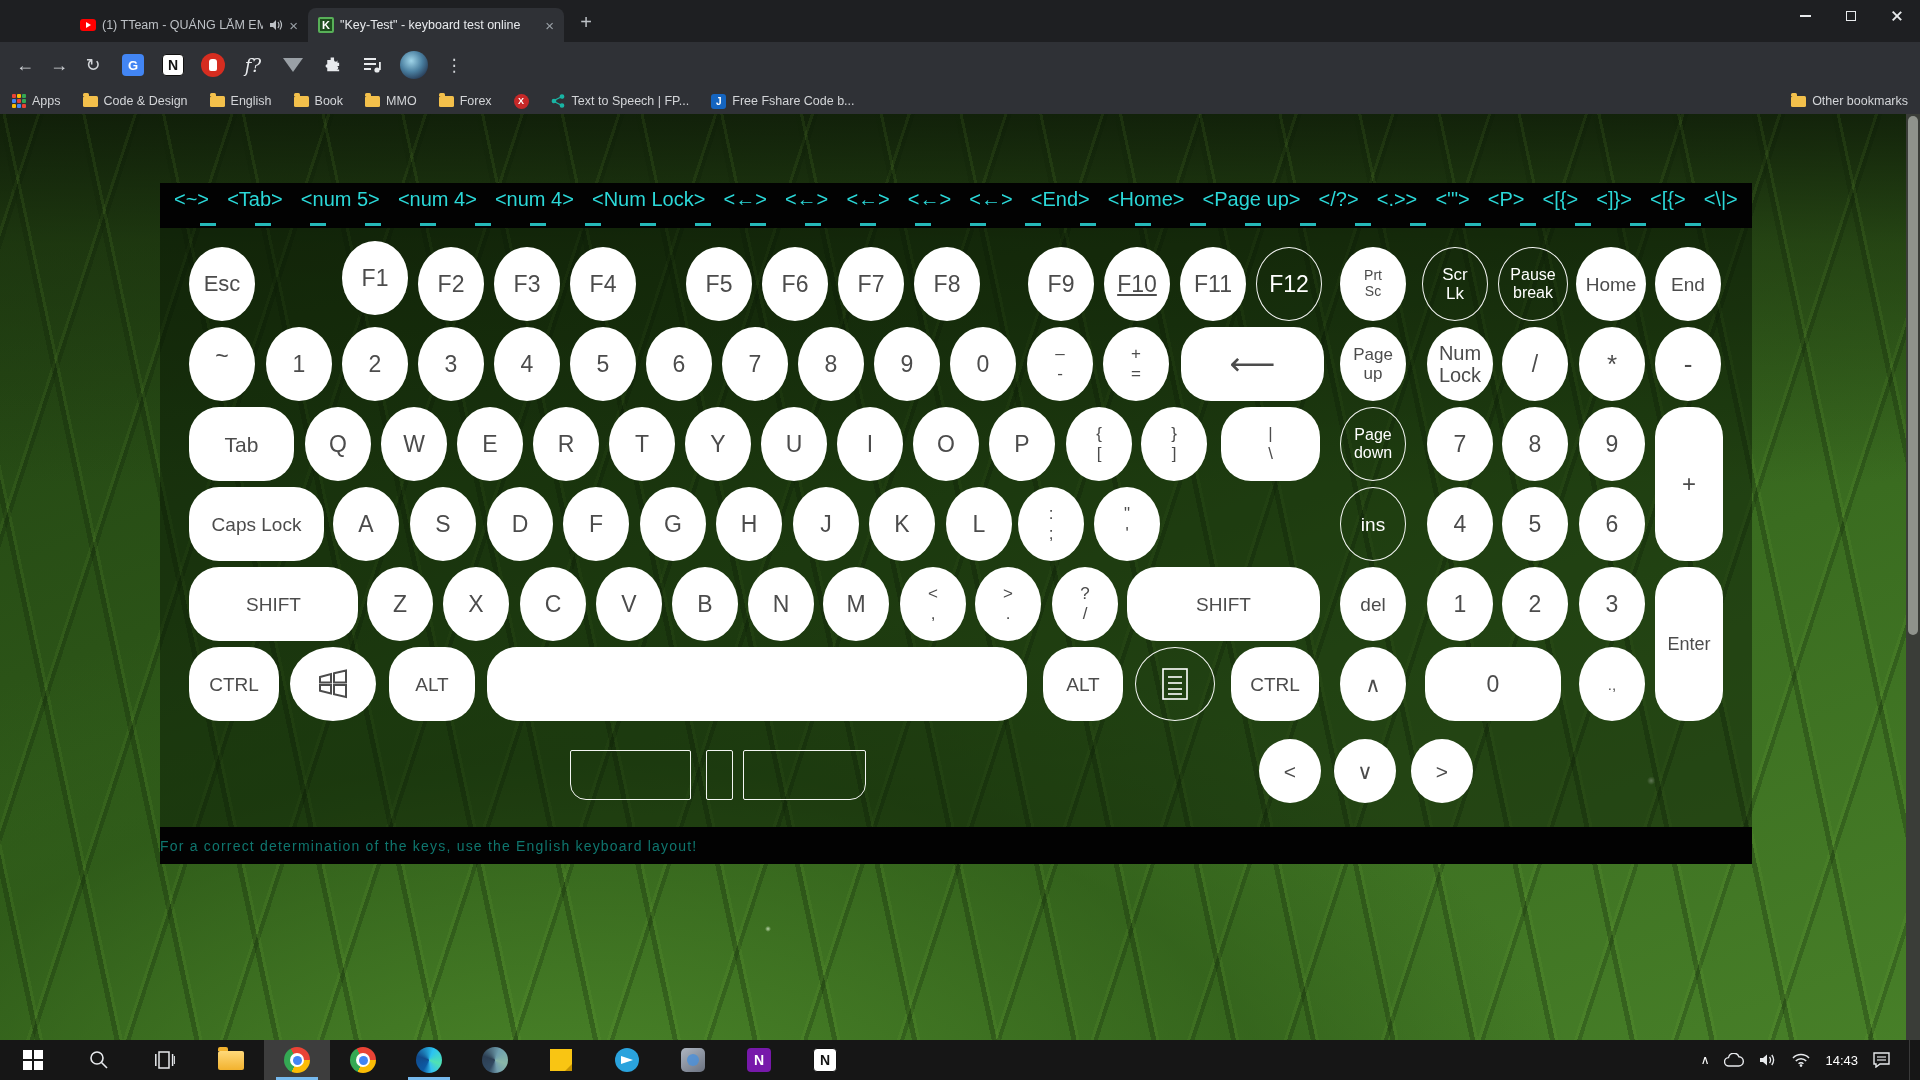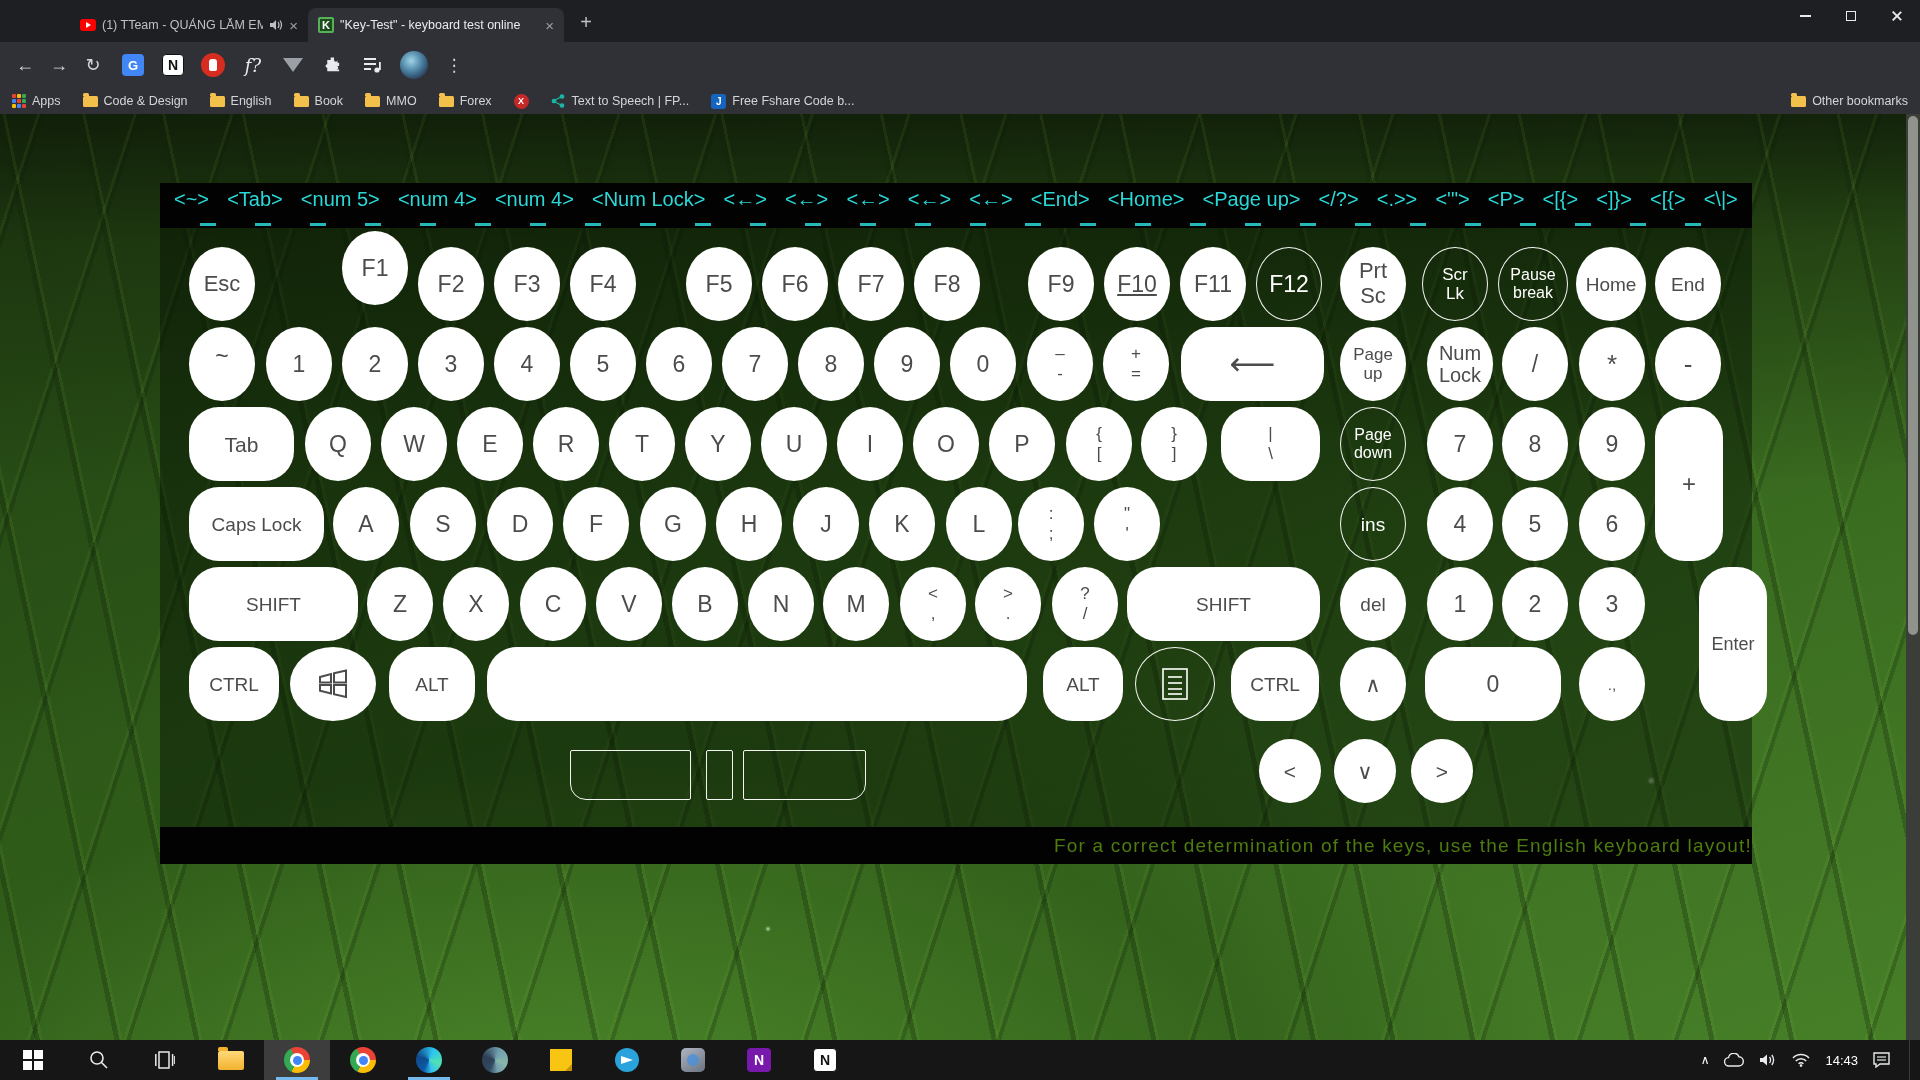--- a/index.html
+++ b/index.html
@@ -72,21 +72,21 @@
   .kb-top{position:absolute;left:0;top:0;width:100%;height:45px;background:#020202;}
   .history{position:absolute;left:0;top:5px;width:100%;display:flex;justify-content:space-between;padding:0 14px;color:#2bd8d8;font-size:20px;white-space:nowrap;}
   .history-clip{position:absolute;left:40px;right:40px;bottom:2px;height:3px;background:repeating-linear-gradient(90deg, rgba(43,216,216,.85) 0 16px, transparent 16px 55px);}
   .kb-keys{position:absolute;inset:0;}
   .key{position:absolute;background:#fff;color:#4c4c4c;display:flex;flex-direction:column;align-items:center;justify-content:center;font-size:23px;line-height:1;text-align:center;}
   .key.ell{border-radius:50%;}
   .key.rect{border-radius:30px;}
   .key.outline{background:transparent;border:1.5px solid rgba(255,255,255,.95);color:#fff;}
   .key .ln{display:block;line-height:1.12;}
   .key .kt,.key .kb2{display:block;font-size:17px;line-height:1.15;}
-  .kb-bottom{position:absolute;left:0;top:644px;width:100%;height:37px;background:#020202;display:flex;align-items:center;justify-content:flex-end;color:#4d7c0f;font-size:19px;letter-spacing:1.2px;}
+  .kb-bottom{position:absolute;left:0;top:644px;width:100%;height:37px;background:#020202;display:flex;align-items:center;justify-content:flex-start;color:#0f766e;font-size:14px;letter-spacing:1.2px;}
   .scrollbar{position:absolute;right:0;top:0;width:14px;height:100%;background:#3a3d38;cursor:pointer;}
   .scrollbar .thumb{position:absolute;left:2px;right:2px;top:2px;height:56%;background:#8f938c;border-radius:5px;}
 
   
   .taskbar{height:40px;background:#161616;display:flex;align-items:center;flex:0 0 auto;position:relative;}
   .tb-slot{width:66px;height:40px;display:flex;align-items:center;justify-content:center;position:relative;cursor:pointer;flex:0 0 auto;}
   .tb-slot.active{background:#3d3d3d;}
   .tb-underline{position:absolute;bottom:0;left:12px;right:12px;height:3px;background:#76b9ed;}
   .ic-chrome{width:26px;height:26px;border-radius:50%;background:conic-gradient(from -30deg,#ea4335 0 120deg,#fbbc05 120deg 235deg,#34a853 235deg 360deg);position:relative;}
   .ic-chrome::after{content:"";position:absolute;left:6px;top:6px;width:14px;height:14px;border-radius:50%;background:#fff;}
@@ -272,33 +272,33 @@
             <span>&lt;P&gt;</span>
             <span>&lt;[{&gt;</span>
             <span>&lt;]}&gt;</span>
             <span>&lt;[{&gt;</span>
             <span>&lt;\|&gt;</span>
           </div>
         <div class="history-clip"></div>
       </div>
       <div class="kb-keys">
           <div class="key ell" style="left: 29px; top: 64px; width: 66px; height: 74px; font-size: 22px;">Esc</div>
-          <div class="key ell" style="left: 182px; top: 48px; width: 66px; height: 74px;">F1</div>
+          <div class="key ell" style="left: 182px; top: 58px; width: 66px; height: 74px;">F1</div>
           <div class="key ell" style="left: 258px; top: 64px; width: 66px; height: 74px;">F2</div>
           <div class="key ell" style="left: 334px; top: 64px; width: 66px; height: 74px;">F3</div>
           <div class="key ell" style="left: 410px; top: 64px; width: 66px; height: 74px;">F4</div>
           <div class="key ell" style="left: 526px; top: 64px; width: 66px; height: 74px;">F5</div>
           <div class="key ell" style="left: 602px; top: 64px; width: 66px; height: 74px;">F6</div>
           <div class="key ell" style="left: 678px; top: 64px; width: 66px; height: 74px;">F7</div>
           <div class="key ell" style="left: 754px; top: 64px; width: 66px; height: 74px;">F8</div>
           <div class="key ell" style="left: 868px; top: 64px; width: 66px; height: 74px;">F9</div>
           <div class="key ell" style="left: 944px; top: 64px; width: 66px; height: 74px; text-decoration: underline;">F10</div>
           <div class="key ell" style="left: 1020px; top: 64px; width: 66px; height: 74px;">F11</div>
           <div class="key ell outline" style="left: 1096px; top: 64px; width: 66px; height: 74px;">F12</div>
-          <div class="key ell" style="left: 1180px; top: 64px; width: 66px; height: 74px; font-size: 22px;">
+          <div class="key ell" style="left: 1180px; top: 64px; width: 66px; height: 74px; font-size: 14px;">
             <span class="ln">Prt</span>
             <span class="ln">Sc</span>
           </div>
           <div class="key ell outline" style="left: 1262px; top: 64px; width: 66px; height: 74px; font-size: 17px;">
             <span class="ln">Scr</span>
             <span class="ln">Lk</span>
           </div>
           <div class="key ell outline" style="left: 1338px; top: 64px; width: 70px; height: 74px; font-size: 16px;">
             <span class="ln">Pause</span>
             <span class="ln">break</span>
@@ -407,21 +407,21 @@
           </div>
           <div class="key ell" style="left: 892px; top: 384px; width: 66px; height: 74px;">
             <span class="kt">?</span>
             <span class="kb2">/</span>
           </div>
           <div class="key rect" style="left: 967px; top: 384px; width: 193px; height: 74px; font-size: 19px;">SHIFT</div>
           <div class="key ell" style="left: 1180px; top: 384px; width: 66px; height: 74px; font-size: 19px;">del</div>
           <div class="key ell" style="left: 1267px; top: 384px; width: 66px; height: 74px;">1</div>
           <div class="key ell" style="left: 1342px; top: 384px; width: 66px; height: 74px;">2</div>
           <div class="key ell" style="left: 1419px; top: 384px; width: 66px; height: 74px;">3</div>
-          <div class="key rect" style="left: 1495px; top: 384px; width: 68px; height: 154px; font-size: 18px; margin-left: 44px;">Enter</div>
+          <div class="key rect" style="left: 1495px; top: 384px; width: 68px; height: 154px; font-size: 18px;">Enter</div>
           <div class="key rect" style="left: 29px; top: 464px; width: 90px; height: 74px; font-size: 19px;">CTRL</div>
           <div class="key ell" style="left: 130px; top: 464px; width: 86px; height: 74px;">
             <svg width="36" height="36" viewBox="0 0 36 36">
               <g fill="none" stroke="#4c4c4c" stroke-width="2">
                 <path d="M5 11 L16 8 V16.5 H5 Z"></path>
                 <path d="M19 7.2 L31 4.5 V16.5 H19 Z"></path>
                 <path d="M5 19 H16 V27.5 L5 24.8 Z"></path>
                 <path d="M19 19 H31 V31 L19 28.3 Z"></path>
               </g>
             </svg>

